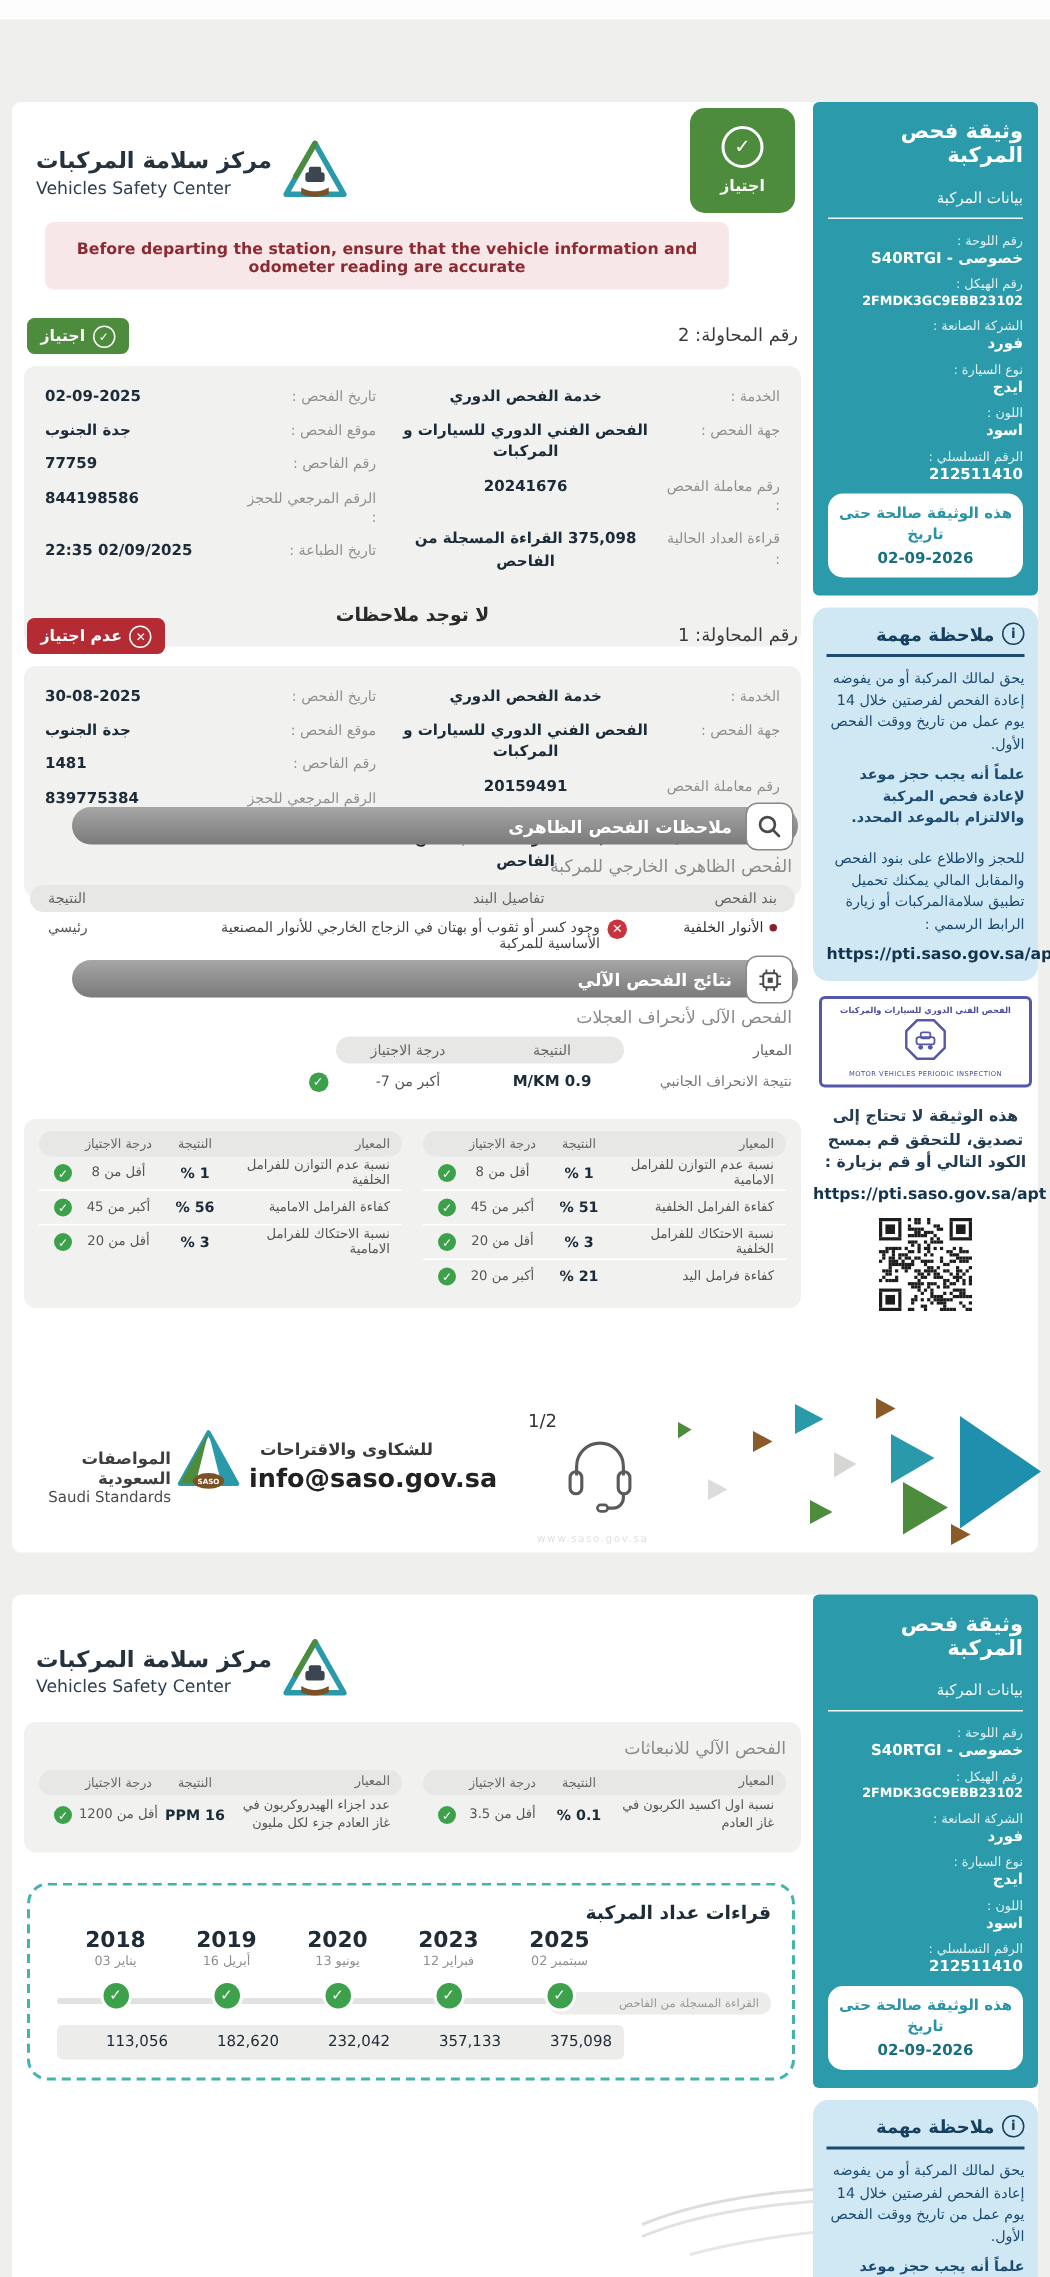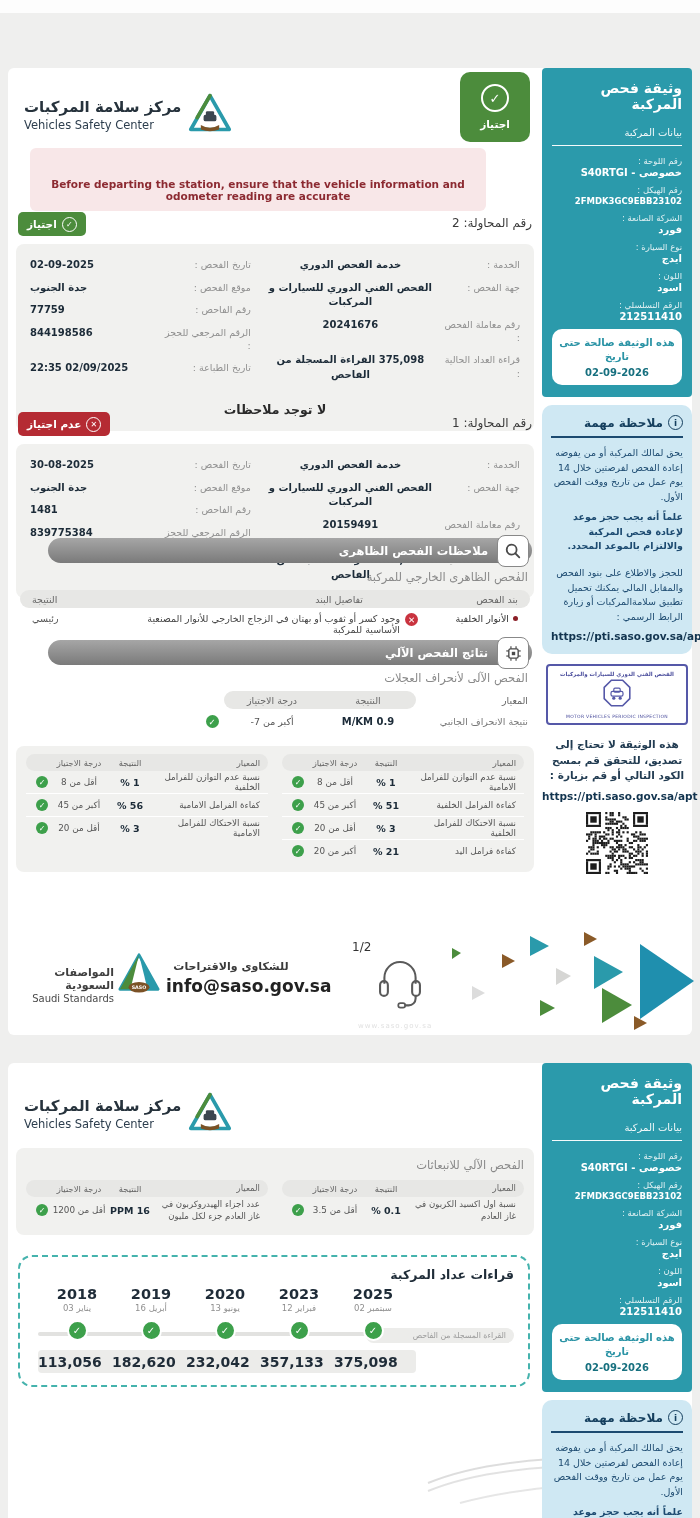--- a/index.html
+++ b/index.html
@@ -40,21 +40,21 @@
 .logoRow{position:absolute;left:16px;top:24px;display:flex;align-items:center;gap:7px}
 .lt-ar{font-size:15px;font-weight:bold;color:#26323c;direction:rtl}
 .lt-en{font-size:11.5px;color:#2d3e4e;margin-top:2px}
 .bigbadge{position:absolute;left:452px;top:4px;width:70px;height:70px;background:#4c8c3c;border-radius:10px;
   display:flex;flex-direction:column;align-items:center;justify-content:center;gap:6px;color:#fff}
 .ckO{width:24px;height:24px;border:2px solid #fff;border-radius:50%;display:flex;align-items:center;justify-content:center;font-size:13px}
 .ckO::before{content:"✓"}
 .bigbadge .bl{font-size:10.5px;font-weight:bold}
 .warn{position:absolute;left:22px;top:80px;width:456px;background:#f8e7e8;border-radius:6px;padding:9px 10px;text-align:center;box-sizing:border-box}
 .warn .ar{color:#9c2f36;font-weight:bold;font-size:11px;direction:rtl}
-.warn .en{color:#8c2a31;font-weight:bold;font-size:10.5px;margin-top:21px}
+.warn .en{color:#8c2a31;font-weight:bold;font-size:10.5px;margin-top:3px}
 .attTitle{position:absolute;left:8px;width:516px;text-align:right;font-size:12px;color:#3a3a3a;direction:rtl}
 .smbadge{position:absolute;left:10px;height:24px;border-radius:5px;display:flex;direction:rtl;align-items:center;gap:5px;
   color:#fff;font-size:10.5px;font-weight:bold;padding:0 9px}
 .smbadge .ico{width:13px;height:13px;border:1.5px solid #fff;border-radius:50%;display:flex;align-items:center;justify-content:center;font-size:8px;flex:none}
 .smbadge.g{background:#4c8c3c}.smbadge.r{background:#b52b33}
 .smbadge.g .ico::before{content:"✓"}.smbadge.r .ico::before{content:"✕"}
 
 .gb{position:absolute;left:8px;width:518px;background:#f1f1ef;border-radius:8px;box-sizing:border-box;padding:14px 14px 8px;direction:rtl}
 .cols{display:flex;gap:10px}
 .cg-r{width:54%}.cg-l{width:46%}
@@ -138,21 +138,21 @@
 .tcols{position:absolute;left:6px;top:0;display:flex}
 .tcol{width:74px;text-align:center}
 .ty{font-size:14.5px;font-weight:bold;color:#1f2c38}
 .td{font-size:8.5px;color:#8f8f8f;margin-top:1px;direction:ltr}
 .tck{margin:7px auto 0;width:17px;height:17px;border-radius:50%;background:#3da04b;color:#fff;display:flex;
   align-items:center;justify-content:center;font-size:10px;font-weight:bold;border:2px solid #fff;position:relative;z-index:2}
 .tck::before{content:"✓"}
 .tsrc{position:absolute;right:0;top:42px;width:148px;height:15px;background:#ececea;border-radius:8px;direction:rtl;
   font-size:7.8px;color:#9a9a9a;display:flex;align-items:center;padding:0 8px;box-sizing:border-box}
 .tvals{position:absolute;left:4px;top:64px;width:378px;height:23px;background:#ececea;border-radius:4px;display:flex;align-items:center}
-.tv{width:74px;text-align:left;font-size:14px;font-weight:bold;color:#1f2c38}
+.tv{width:74px;text-align:right;font-size:10px;font-weight:normal;color:#1f2c38}
 .swsh{position:absolute;left:412px;top:378px;z-index:1;opacity:.85}
 </style>
 </head>
 <body>
 
 <div class="topstrip"></div>
 
 <div class="page" id="p1">
 
   <div class="logoRow">

